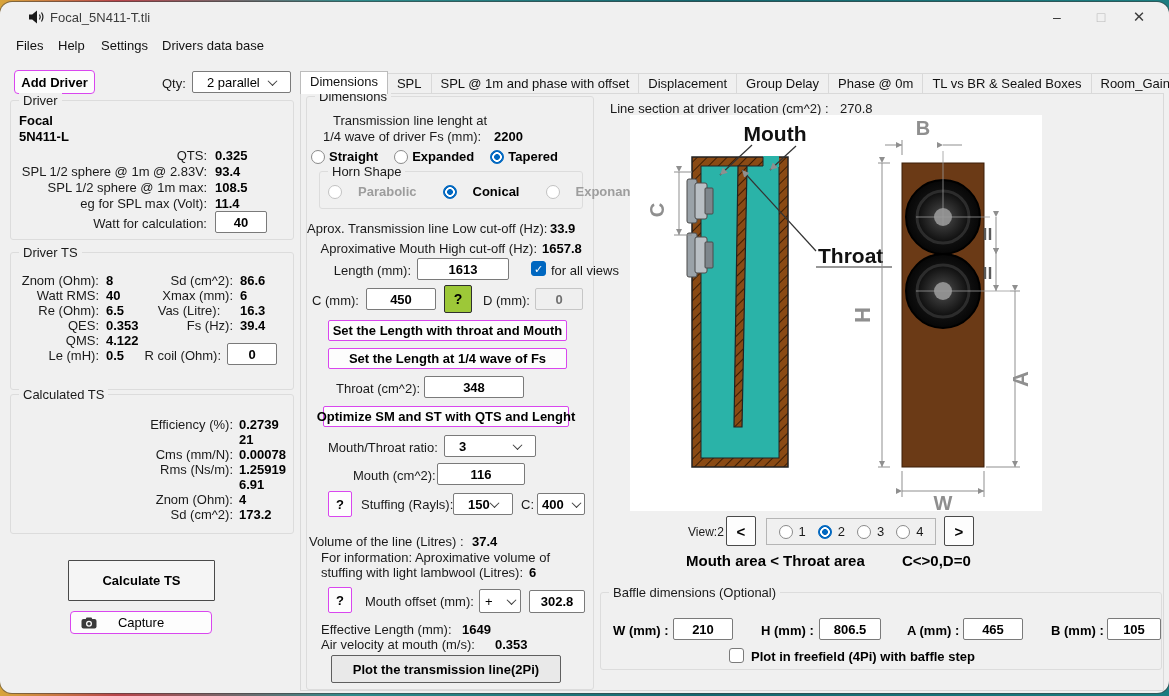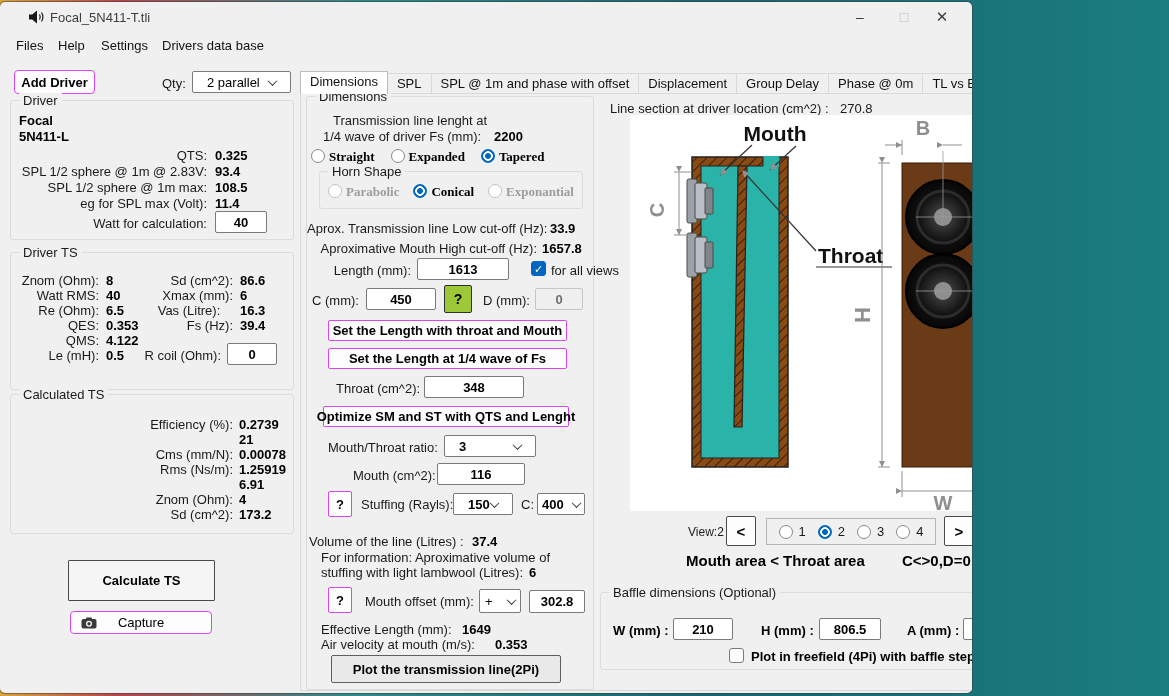--- a/index.html
+++ b/index.html
@@ -1,23 +1,23 @@
 <!DOCTYPE html>
 <html><head>
 <meta charset="utf-8">
 <style>
   * { box-sizing: border-box; margin: 0; padding: 0; }
   html,body { width:1169px; height:696px; overflow:hidden; }
   body { background: linear-gradient(90deg,#d8a43a,#b8444a 10%,#2e8b8b 30%,#15666e 60%,#1b7d80 100%); font-family:"Liberation Sans",sans-serif; position:relative; }
-  #window { position:absolute; left:0; top:2px; width:972px; height:691px; background:#f0f0f0; border-radius:5px; box-shadow:0 0 0 1px rgba(60,60,60,.55); overflow:hidden; }
+  #window { position:absolute; left:0; top:2px; width:1169px; height:691px; background:#f0f0f0; border-radius:12px; box-shadow:0 0 0 1px rgba(60,60,60,.55); overflow:hidden; }
 
   .abs { position:absolute; }
   .lbl { font-size:13px; color:#1a1a1a; white-space:nowrap; }
   .val { font-size:13px; font-weight:bold; color:#000; white-space:nowrap; }
-  .flexrow { display:flex; align-items:flex-start; gap:6px;font-family:Liberation Serif, serif; }
+  .flexrow { display:flex; align-items:center; gap:6px; }
 
   
   .titlebar { position:absolute; left:0; top:0; width:100%; height:30px; }
   .title-text { position:absolute; left:50px; top:8px; font-size:13px; color:#3c3c3c; }
   .win-btn { position:absolute; top:0; width:44px; height:30px; text-align:center; line-height:30px; font-size:14px; color:#3c3c3c; cursor:default; }
 
   
   .menu-item { position:absolute; top:36px; font-size:13px; color:#111; }
 
   
@@ -176,21 +176,21 @@
       <span class="radio"></span>
       <span class="rlabel">Straight</span>
       <span class="radio" style="margin-left:12px"></span>
       <span class="rlabel">Expanded</span>
       <span class="radio sel" style="margin-left:12px"></span>
       <span class="rlabel">Tapered</span>
     </div>
 
     <div class="grp" style="left:12px;top:74px;width:264px;height:38px;background:#f0f0f0">
       <span class="grp-title">Horn Shape</span>
-      <div class="abs flexrow" style="left:8px;top:12px;gap:4px">
+      <div class="abs flexrow" style="left:8px;top:12px;gap:16px">
         <span class="radio dis"></span>
         <span class="rlabel dis">Parabolic</span>
         <span class="radio sel" style="margin-left:10px"></span>
         <span class="rlabel">Conical</span>
         <span class="radio dis" style="margin-left:10px"></span>
         <span class="rlabel dis">Exponantial</span>
       </div>
     </div>
 
     <span class="abs lbl" style="left:0;top:124px;width:238px;text-align:right">Aprox. Transmission line Low cut-off (Hz):</span>

